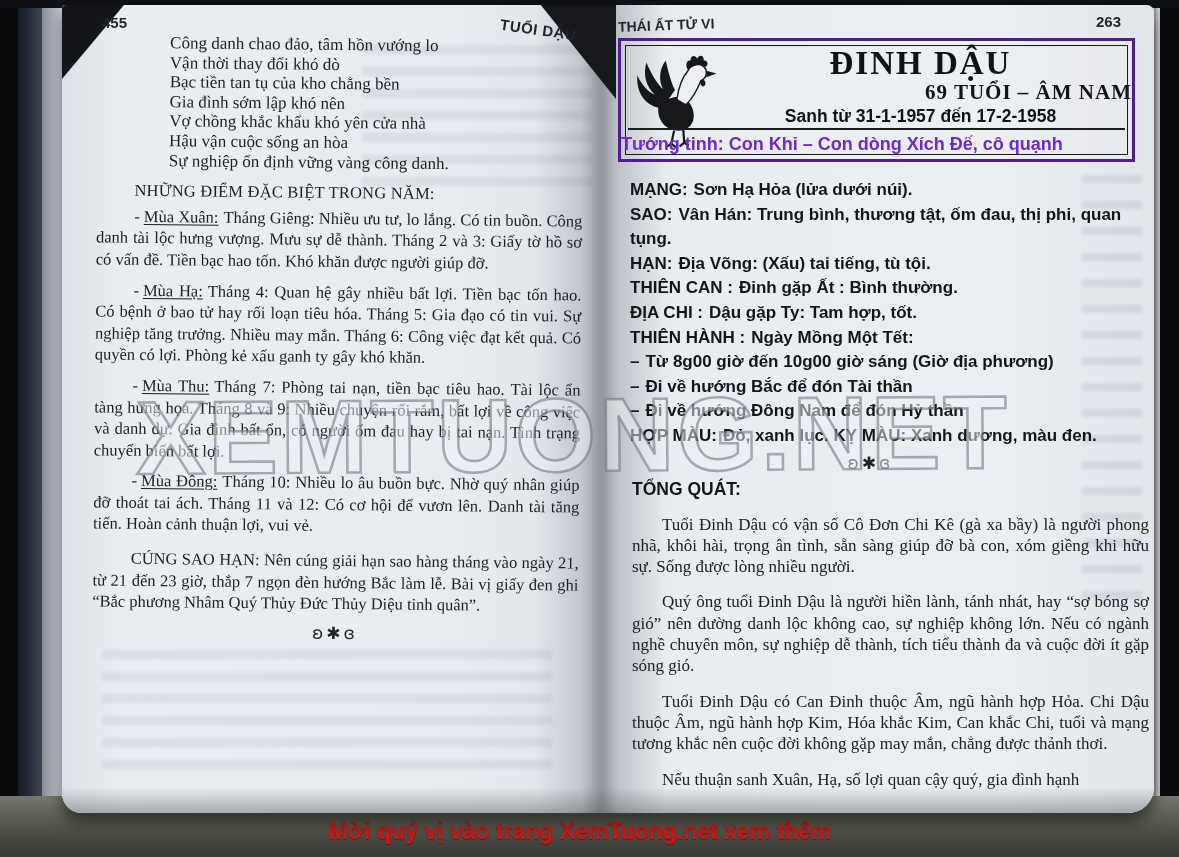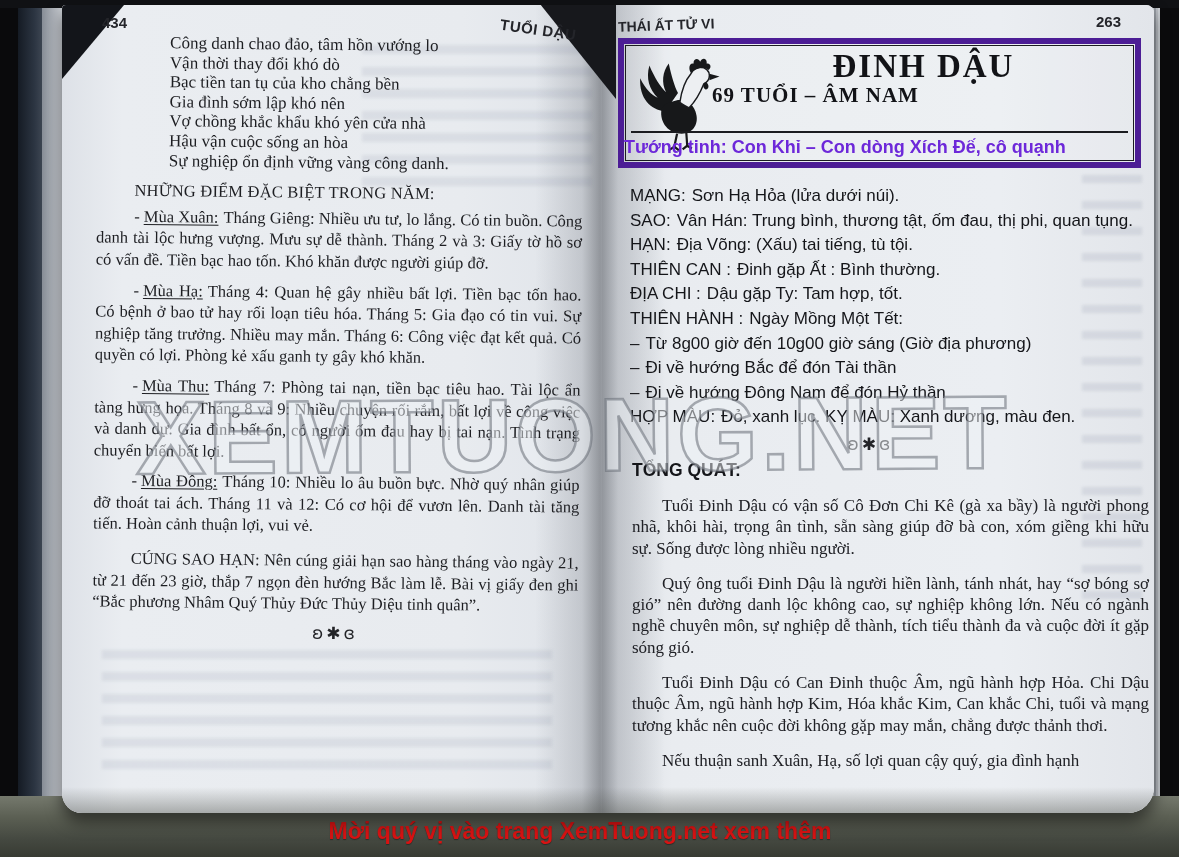--- a/index.html
+++ b/index.html
@@ -56,32 +56,32 @@
   .poem div{white-space:nowrap;}
   .sect-title{margin:10px 0 4px 38px;text-align:left;letter-spacing:0.2px;}
   .para{margin:0;text-indent:38px;}
   .para.space-above{margin-top:9px;}
   .season-label{text-decoration:underline;text-underline-offset:2px;margin-right:5px;}
   .season-prefix{margin-right:4px;}
   .ornament{font-family:"DejaVu Sans",sans-serif;font-size:17px;letter-spacing:3px;color:#232428;
       text-align:center;margin-top:8px;}
   
   .right-col{position:absolute;left:556px;top:33px;width:519px;z-index:3;}
-  .header-box{position:relative;width:511px;height:118px;border:6px solid #4c1d95;outline:1px solid #1b1c20;
+  .header-box{position:relative;width:511px;height:118px;border:3px solid #4c1d95;outline:1px solid #1b1c20;
       outline-offset:-8px;background:rgba(255,255,255,0.12);}
   .rooster{position:absolute;left:8px;top:14px;width:92px;height:96px;}
   .hb-title{margin:4px 0 0 88px;text-align:center;font-weight:bold;font-size:33px;letter-spacing:2px;color:#121317;}
-  .hb-sub{margin:-2px 0 0 88px;text-align:left;font-weight:bold;font-size:21px;letter-spacing:1px;color:#121317;font-family:Liberation Serif, serif;}
+  .hb-sub{margin:-2px 0 0 88px;text-align:right;font-weight:bold;font-size:21px;letter-spacing:1px;color:#121317;font-family:Liberation Serif, serif;}
   .hb-birth{margin:1px 0 0 88px;text-align:center;font-family:"Liberation Sans","DejaVu Sans",sans-serif;
       font-weight:bold;font-size:17.5px;color:#121317;}
   .hb-rule{position:absolute;left:7px;right:7px;bottom:29px;height:2.5px;background:#1b1c20;}
   .hb-tuongtinh{position:absolute;left:0;bottom:4px;width:100%;
       font-family:"Liberation Sans","DejaVu Sans",sans-serif;font-weight:bold;font-size:18px;color:#6d28d9;}
   .info-list{margin:16px 0 0 12px;font-family:"Liberation Sans","DejaVu Sans",sans-serif;
-      font-weight:normal;font-size:17px;line-height:24.6px;color:#141519;}
+      font-weight:bold;font-size:17px;line-height:24.6px;color:#141519;}
   .info-label{margin-right:6px;}
   .right-col .ornament{margin-top:4px;width:505px;}
   .tq-title{margin:6px 0 2px 14px;font-family:"Liberation Sans","DejaVu Sans",sans-serif;
       font-weight:bold;font-size:17.5px;color:#141519;}
   .tq-para{margin:14px;width:517px;font-size:17px;line-height:21.3px;text-align:justify;text-indent:30px;color:#202126;}
   
   .watermark{position:absolute;left:136px;top:376px;z-index:7;pointer-events:none;white-space:nowrap;
       font-family:"Liberation Sans","DejaVu Sans",sans-serif;font-weight:bold;font-size:104px;
       letter-spacing:3px;color:rgba(238,241,245,0.50);-webkit-text-stroke:2.5px rgba(104,110,118,0.55);
       transform:rotate(-0.4deg);}
@@ -106,21 +106,21 @@
     <div class="page-left-face"></div>
     <div class="page-right-face"></div>
     <div class="gutter-shadow"></div>
     <div class="gutter-top-wedge"></div>
     <div class="corner-dark-tl"></div>
 
     <div class="ghost" id="ghost1"></div>
     <div class="ghost" id="ghost2"></div>
     <div class="ghost" id="ghost3"></div>
 
-    <div class="pgnum" id="pg-262">434</div>
+    <div class="pgnum" id="pg-262">455</div>
     <div class="runhead" id="rh-left">TUỔI DẬU</div>
     <div class="runhead" id="rh-right">THÁI ẤT TỬ VI</div>
     <div class="pgnum" id="pg-263">263</div>
 
     <div class="left-col">
       <div class="poem">
         <div>Công danh chao đảo, tâm hồn vướng lo</div>
         <div>Vận thời thay đổi khó dò</div>
         <div>Bạc tiền tan tụ của kho chẳng bền</div>
         <div>Gia đình sớm lập khó nên</div>
@@ -147,20 +147,21 @@
           <path fill="#17181a" d="M30 56 C28 70 38 82 52 82 C64 82 70 72 68 62 C66 50 56 44 46 46 C38 48 32 50 30 56 Z"></path>
           <path fill="none" stroke="#17181a" stroke-width="2.4" d="M47 82 L44 96 L38 100 M44 96 L49 100 M57 81 L58 95 L53 99 M58 95 L63 98"></path>
           <path fill="#edeff2" stroke="#1a1b1e" stroke-width="1.6" d="M50 48 C52 34 56 24 62 17 C64 13 68 10 72 10 C78 10 82 14 82 19 C82 23 80 26 76 28 C72 38 66 48 60 54 C56 52 52 50 50 48 Z"></path>
           <path fill="#17181a" d="M62 16 C59 12 60 5 65 6 C64 1 70 -1 72 4 C74 -1 80 0 79 6 C83 5 85 10 81 13 C76 9 68 11 62 16 Z"></path>
           <path fill="#17181a" d="M82 17 L93 20 L82 24 Z"></path>
           <path fill="#17181a" d="M78 26 C82 28 82 34 78 34 C75 33 74 28 78 26 Z"></path>
           <circle cx="74" cy="17" r="1.8" fill="#edeff2"></circle>
         </svg>
         <div class="hb-title">ĐINH DẬU</div>
         <div class="hb-sub">69 TUỔI – ÂM NAM</div>
+        <div class="hb-birth">Sanh từ 31-1-1957 đến 17-2-1958</div>
         <div class="hb-rule"></div>
         <div class="hb-tuongtinh">Tướng tinh: Con Khỉ – Con dòng Xích Đế, cô quạnh</div>
       </div>
 
       <div class="info-list">
         <div class="info-line"><span class="info-label">MẠNG:</span><span>Sơn Hạ Hỏa (lửa dưới núi).</span></div>
         <div class="info-line"><span class="info-label">SAO:</span><span>Vân Hán: Trung bình, thương tật, ốm đau, thị phi, quan tụng.</span></div>
         <div class="info-line"><span class="info-label">HẠN:</span><span>Địa Võng: (Xấu) tai tiếng, tù tội.</span></div>
         <div class="info-line"><span class="info-label">THIÊN CAN :</span><span>Đinh gặp Ất : Bình thường.</span></div>
         <div class="info-line"><span class="info-label">ĐỊA CHI :</span><span>Dậu gặp Ty: Tam hợp, tốt.</span></div>

